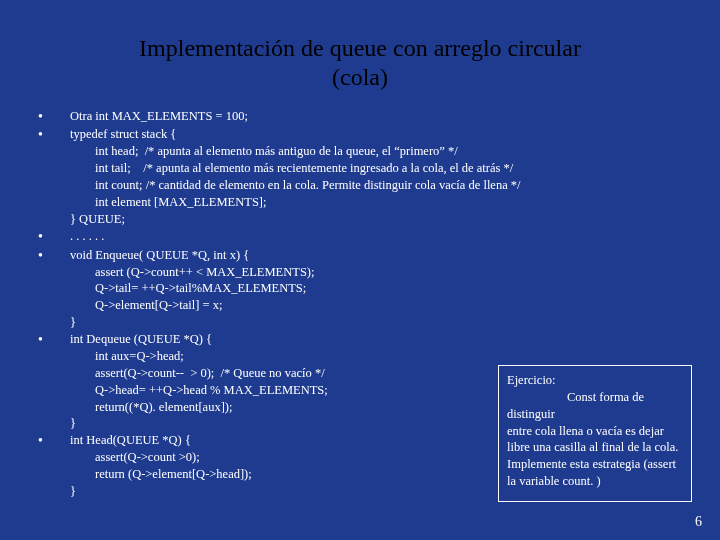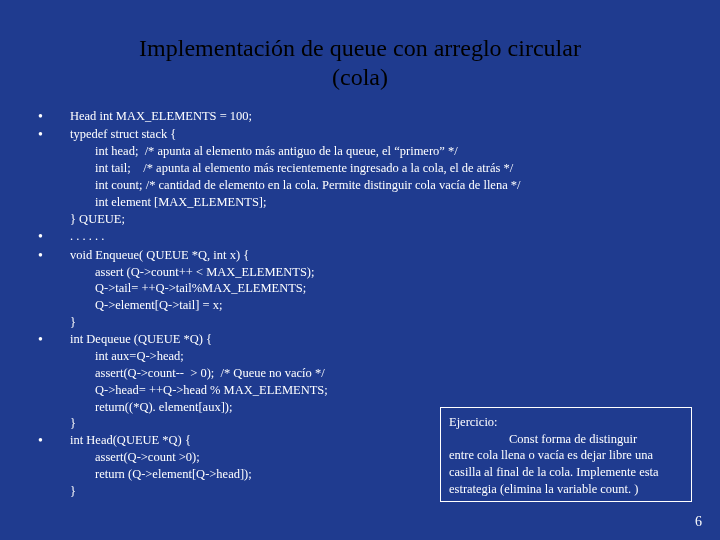--- a/index.html
+++ b/index.html
@@ -44,23 +44,23 @@
   }
   .code-block {
     flex: 1;
     white-space: pre;
     font-family: "Times New Roman", Times, serif;
   }
   .exercise-box {
     position: absolute;
     right: 28px;
     bottom: 38px;
-    width: 252px;
+    width: 194px;
     border: 1px solid #ffffff;
-    padding: 6px 8px 3px 8px;
+    padding: 6px 8px 11px 8px;
     font-size: 12.5px;
     line-height: 1.35;
     color: #ffffff;
   }
   .exercise-indent {
     text-indent: 60px;
   }
   .pagenum {
     position: absolute;
     right: 18px;
@@ -74,21 +74,21 @@
 
 <div class="slide">
   <div class="title">
     <span>Implementación de queue con arreglo circular</span><br>
     <span>(cola)</span>
   </div>
 
   <div class="content">
     <div class="bullet-row">
       <div class="bullet">•</div>
-      <div class="code-block">Head int MAX_ELEMENTS = 100;</div>
+      <div class="code-block">Otra int MAX_ELEMENTS = 100;</div>
     </div>
     <div class="bullet-row">
       <div class="bullet">•</div>
       <div class="code-block">typedef struct stack {
         int head;  /* apunta al elemento más antiguo de la queue, el “primero” */
         int tail;    /* apunta al elemento más recientemente ingresado a la cola, el de atrás */
         int count; /* cantidad de elemento en la cola. Permite distinguir cola vacía de llena */
         int element [MAX_ELEMENTS];
 } QUEUE;</div>
     </div>
@@ -118,17 +118,17 @@
       <div class="code-block">int Head(QUEUE *Q) {
         assert(Q-&gt;count &gt;0);
         return (Q-&gt;element[Q-&gt;head]);
 }</div>
     </div>
   </div>
 
   <div class="exercise-box">
     <div>Ejercicio:</div>
     <div class="exercise-indent">Const forma de distinguir</div>
-    <div>entre cola llena o vacía es dejar libre una casilla al final de la cola. Implemente esta estrategia (elimina la variable count. )</div>
+    <div>entre cola llena o vacía es dejar libre una casilla al final de la cola. Implemente esta estrategia (assert la variable count. )</div>
   </div>
 
   <div class="pagenum">6</div>
 </div>
 
 </body></html>

